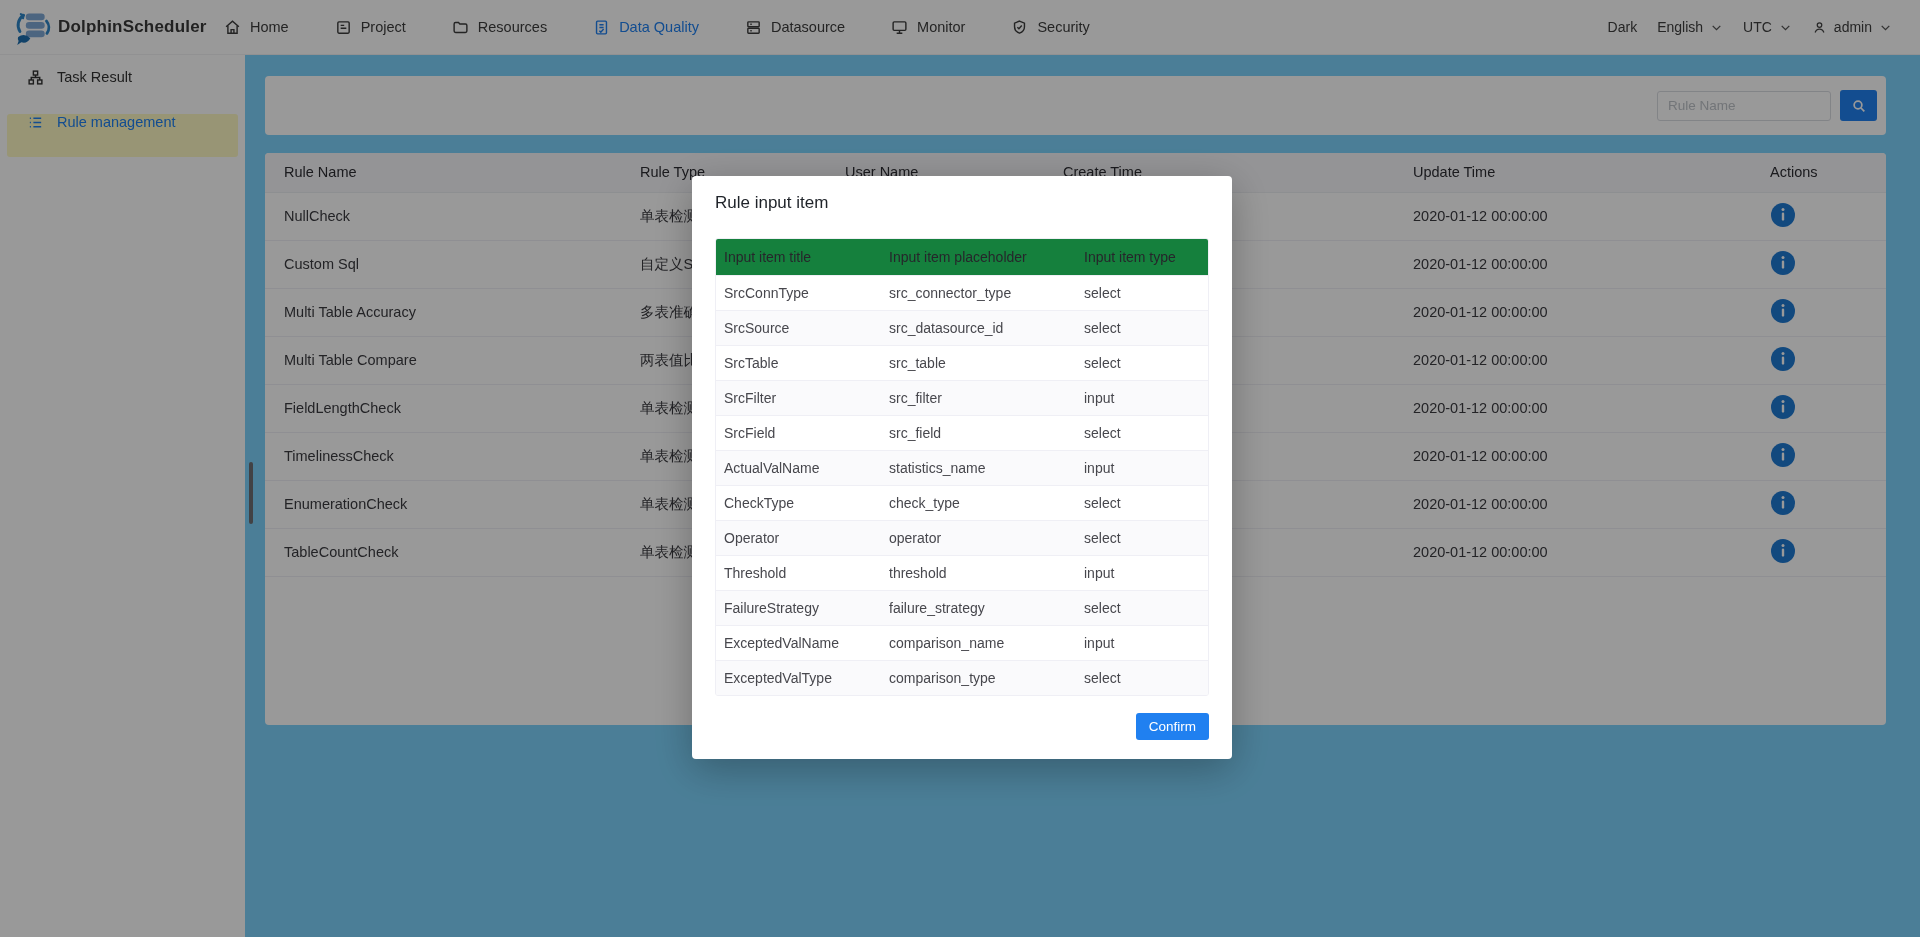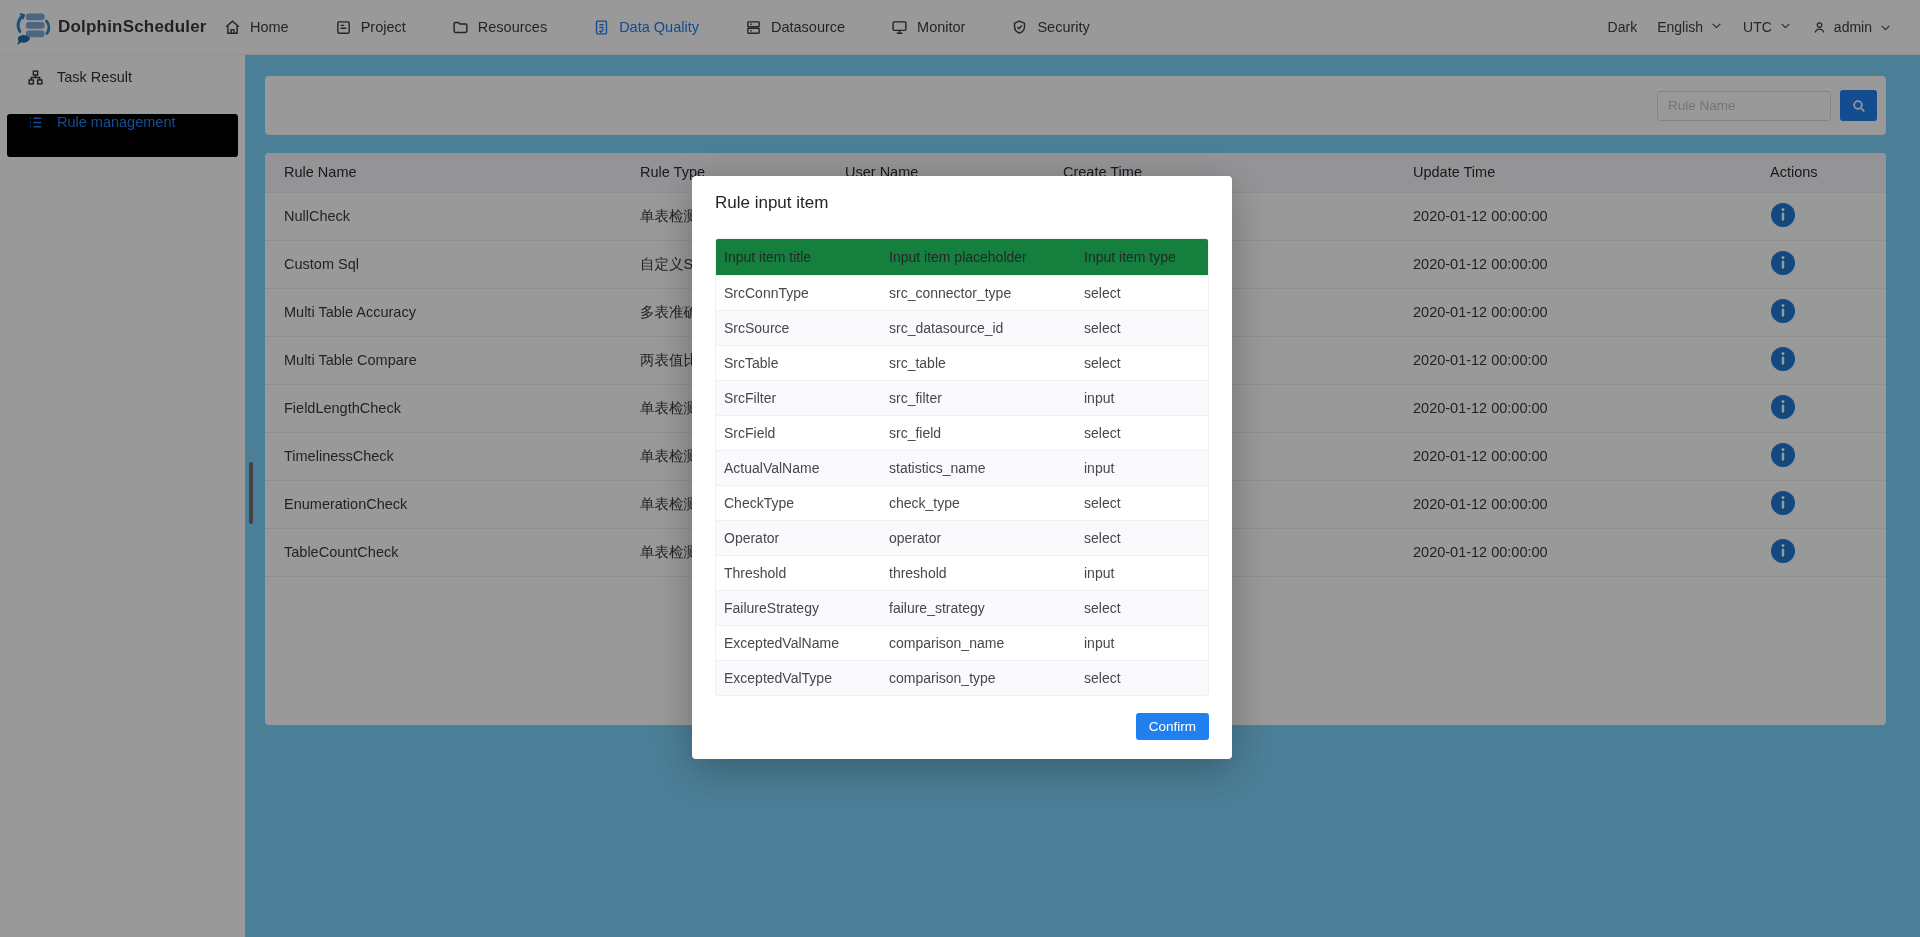--- a/index.html
+++ b/index.html
@@ -9,31 +9,31 @@
   
   .topnav { position:fixed; left:0; top:0; width:1920px; height:55px; background:#fff;
     display:flex; align-items:center; padding:0 14px; z-index:10; border-bottom:1px solid #f2f2f4; }
   .brand { display:flex; align-items:center; gap:6px; width:196px; cursor:pointer; }
   .brand-name { font-size:17px; font-weight:700; color:#3a3a3a; letter-spacing:.2px; }
   .nav-items { display:flex; align-items:flex-start; gap:46px; margin-left:14px; }
   .nav-item { display:flex; align-items:center; gap:9px; font-size:14.5px; color:#3d3d3d; cursor:pointer; }
   .nav-item svg { width:17px; height:17px; }
   .nav-item.active { color:#2080F0; }
   .nav-right { margin-left:auto; display:flex; align-items:center; gap:20px; font-size:14px; color:#404040; padding-right:14px; }
-  .nav-dd { display:flex; gap:7px; cursor:pointer; }
+  .nav-dd { display:flex; align-items:center; gap:7px; cursor:pointer; }
   .nav-dd svg, .nav-right svg { width:13px; height:13px; }
   .nav-user { display:flex; align-items:center; gap:7px; cursor:pointer; }
   .nav-user .user-ic { width:15px; height:15px; }
 
   
   .sidebar { position:fixed; left:0; top:55px; width:245px; bottom:0; background:#fff; padding-top:12px; z-index:5; }
   .side-item { display:flex; align-items:flex-start; gap:13px; height:43px; margin:2px 7px; padding-left:20px;
     border-radius:3px; font-size:14.5px; color:#333; cursor:pointer; }
   .side-item svg { width:17px; height:17px; }
-  .side-item.active { background:#000000; color:#2080F0;padding-left:20px; }
+  .side-item.active { background:#fef9c3; color:#2080F0;padding-left:20px; }
 
   
   .content { position:absolute; left:245px; top:55px; right:0; bottom:0; background:#7dd3fc; padding:21px 34px 0 20px; }
   .card { background:#fff; border-radius:4px; }
   .toolbar { height:59px; display:flex; align-items:center; justify-content:flex-end; padding:0 9px; }
   .search-group { display:flex; align-items:center; gap:9px; }
   .search-input { width:174px; height:30px; border:1px solid #d9dce2; border-radius:3px; padding:0 10px;
     font-size:13.5px; color:#333; outline:none; font-family:inherit; }
   .search-input::placeholder { color:#bfc3c9; }
   .search-btn { width:37px; height:31px; border:none; border-radius:3px; background:#2080F0;

